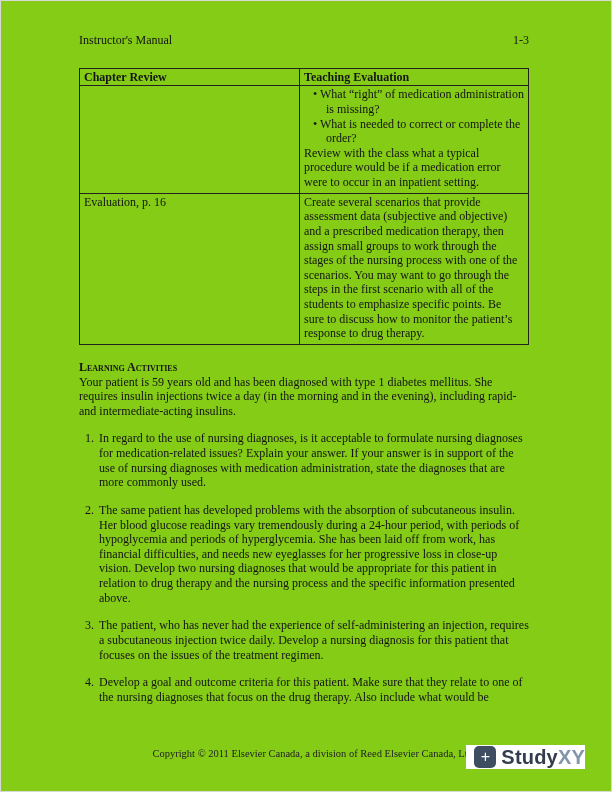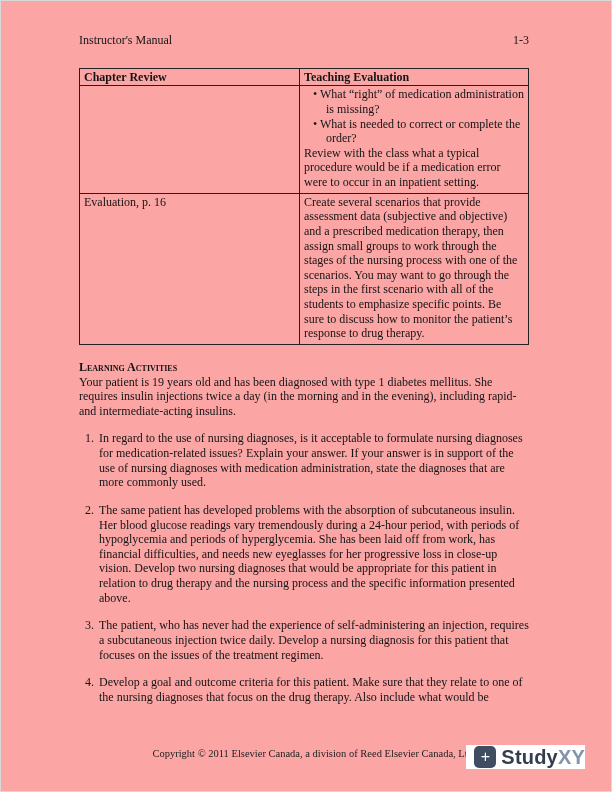--- a/index.html
+++ b/index.html
@@ -5,21 +5,21 @@
   html, body {
     margin: 0;
     padding: 0;
     background: #ffffff;
   }
   .page {
     position: relative;
     width: 612px;
     height: 792px;
     box-sizing: border-box;
-    background: #fca5a5;
+    background: #84cc16;
     border: 1px solid #d9d9d9;
     font-family: "Liberation Serif", serif;
     font-size: 12px;
     line-height: 1.22;
     color: #141414;
     padding: 32px 82px 0 78px;
     overflow: hidden;
   }
   .doc-header {
     display: flex;
@@ -141,21 +141,21 @@
       <tr>
         <td>Evaluation, p. 16</td>
         <td>Create several scenarios that provide assessment data (subjective and objective) and a prescribed medication therapy, then assign small groups to work through the stages of the nursing process with one of the scenarios. You may want to go through the steps in the first scenario with all of the students to emphasize specific points. Be sure to discuss how to monitor the patient’s response to drug therapy.</td>
       </tr>
     </tbody>
   </table>
 
 
   <div class="section">
     <div class="sec-heading">Learning Activities</div>
-    <div class="sec-body">Your patient is 19 years old and has been diagnosed with type 1 diabetes mellitus. She requires insulin injections twice a day (in the morning and in the evening), including rapid- and intermediate-acting insulins.</div>
+    <div class="sec-body">Your patient is 59 years old and has been diagnosed with type 1 diabetes mellitus. She requires insulin injections twice a day (in the morning and in the evening), including rapid- and intermediate-acting insulins.</div>
   </div>
 
   <div class="question">
     <span class="qnum">1.</span>
     <span class="qtext">In regard to the use of nursing diagnoses, is it acceptable to formulate nursing diagnoses for medication-related issues? Explain your answer. If your answer is in support of the use of nursing diagnoses with medication administration, state the diagnoses that are more commonly used.</span>
   </div>
 
   <div class="question">
     <span class="qnum">2.</span>
     <span class="qtext">The same patient has developed problems with the absorption of subcutaneous insulin. Her blood glucose readings vary tremendously during a 24-hour period, with periods of hypoglycemia and periods of hyperglycemia. She has been laid off from work, has financial difficulties, and needs new eyeglasses for her progressive loss in close-up vision. Develop two nursing diagnoses that would be appropriate for this patient in relation to drug therapy and the nursing process and the specific information presented above.</span>

